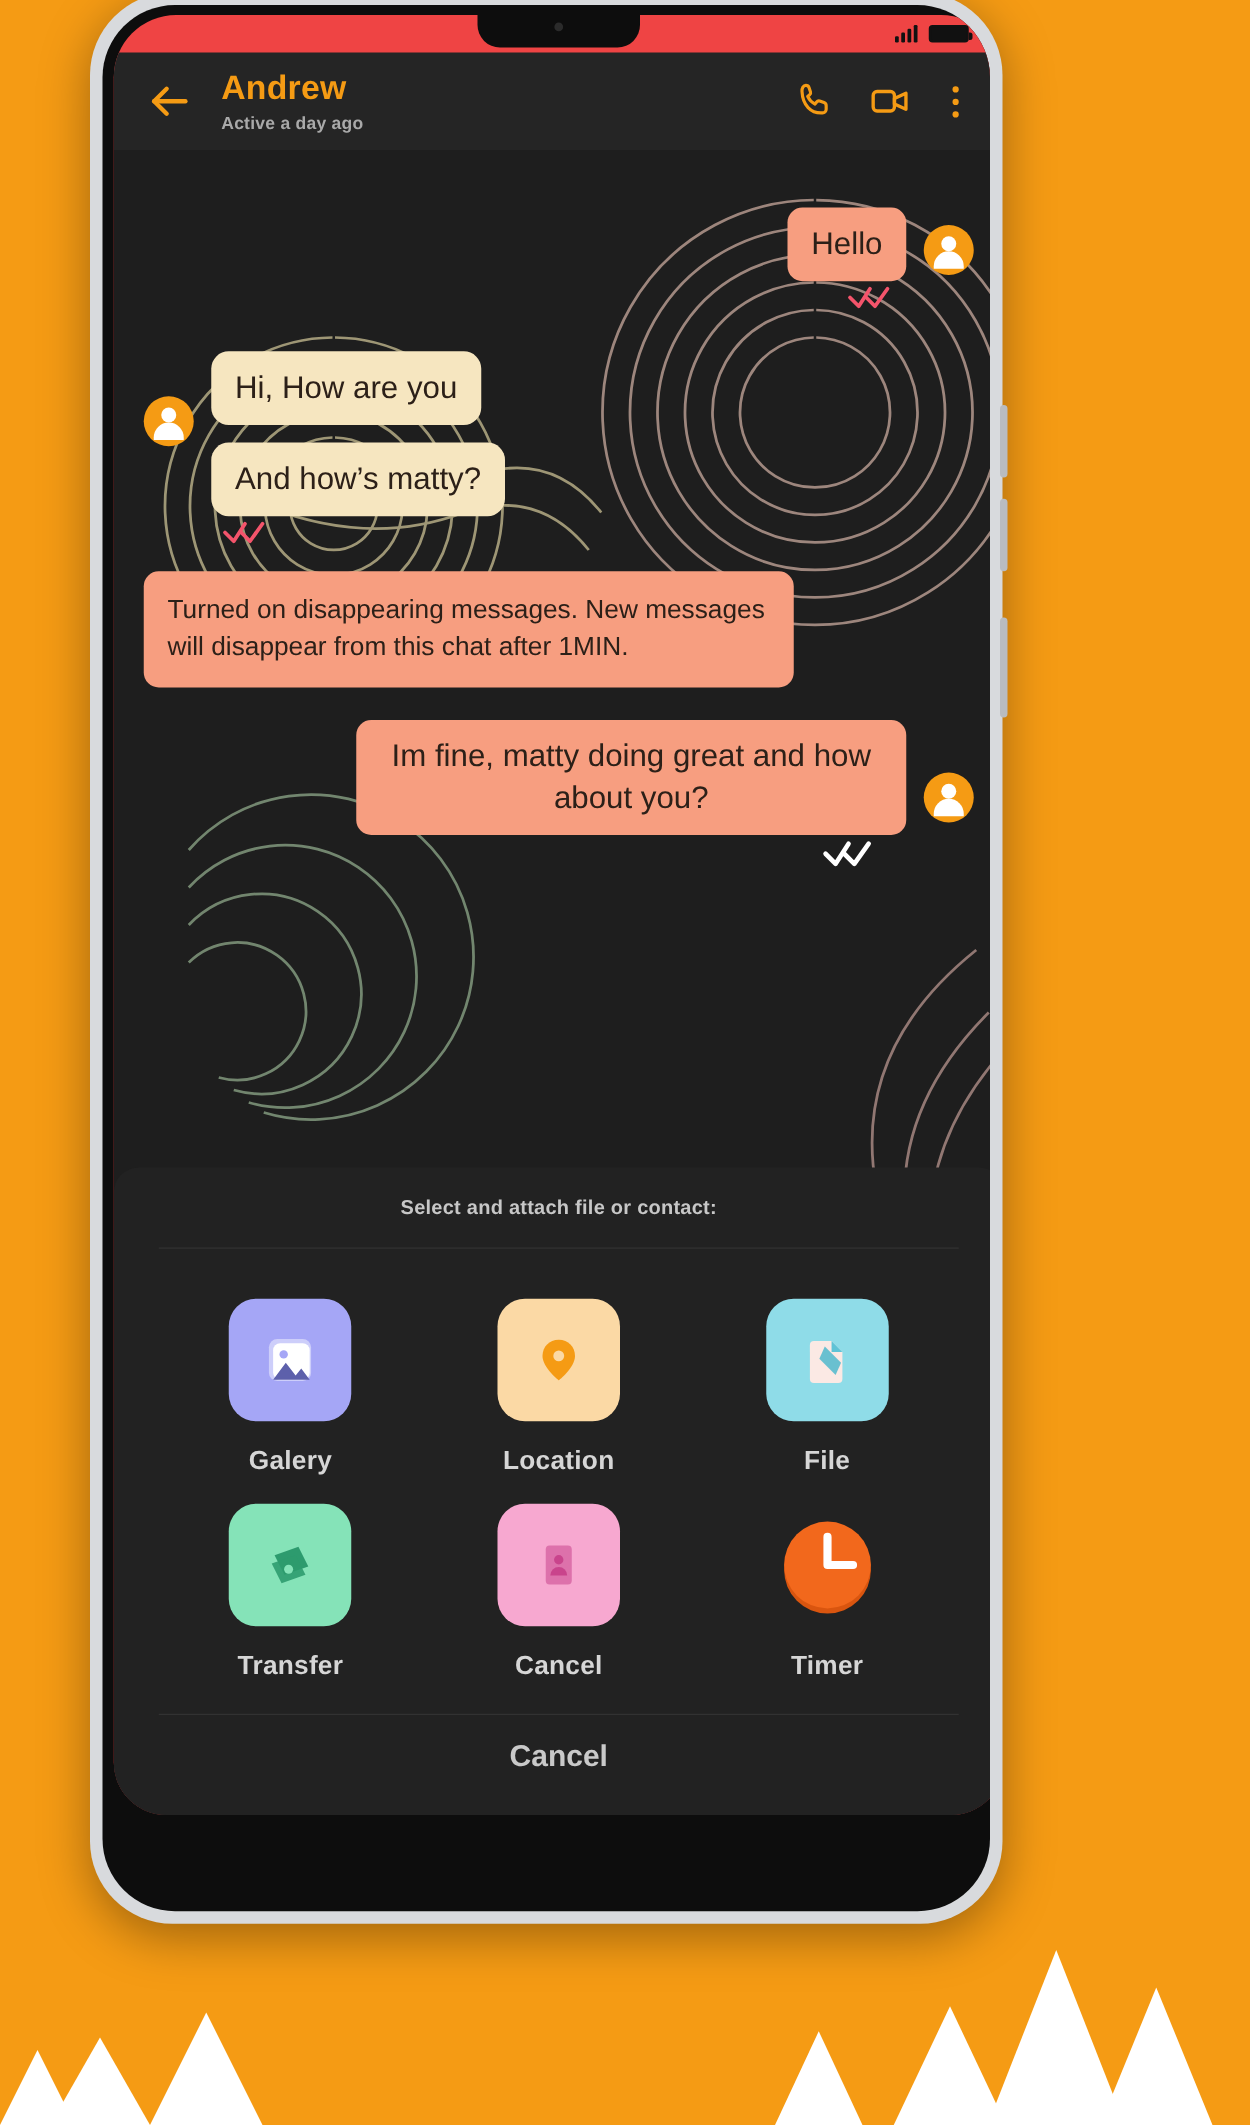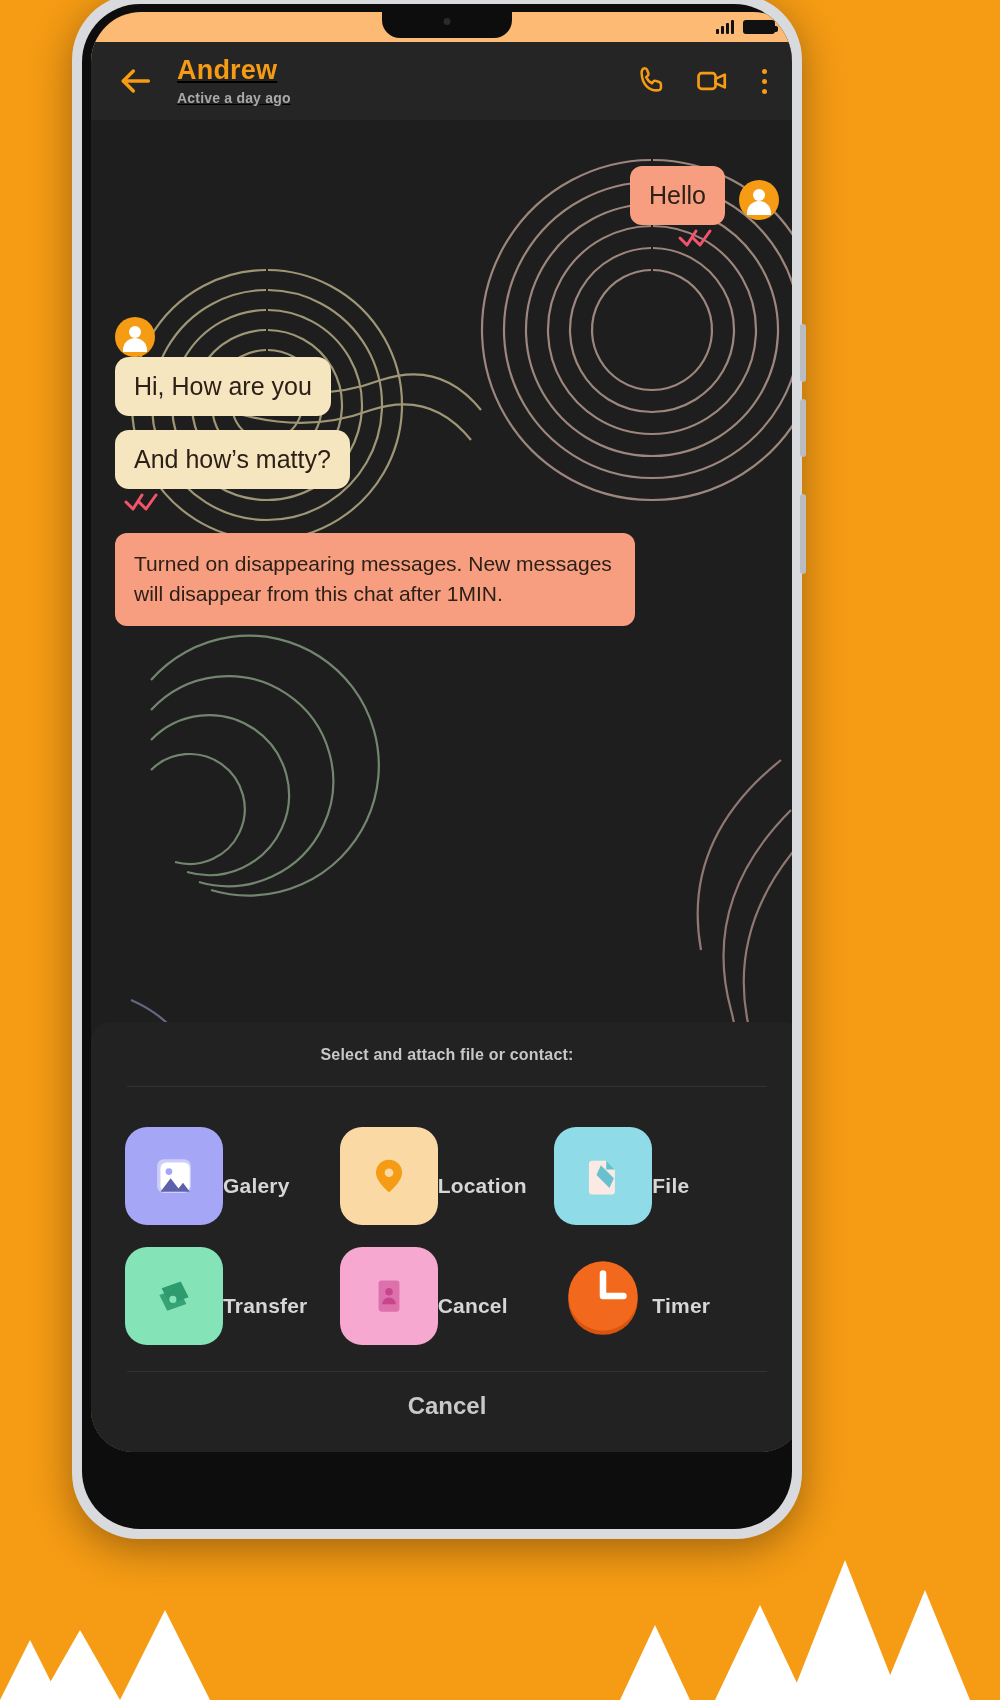--- a/index.html
+++ b/index.html
@@ -28,24 +28,23 @@
     background: #0d0d0d;
     border-radius: 58px;
     padding: 8px 9px 16px 9px;
     overflow: hidden;
     position: relative;
   }
   #screen {
     position: absolute;
     left: 9px; top: 8px;
     width: 712px; height: 1440px;
-    background: #fdba74;
+    background: #ef4444;
     border-radius: 50px 50px 42px 42px;
     overflow: hidden;
-    text-decoration: underline;
   }
   
   .side-btn { position: absolute; right: -4px; width: 6px; background: #b9bcc0; border-radius: 3px; }
 
   
   #notch {
     position: absolute; left: 50%; top: 0; transform: translateX(-50%);
     width: 130px; height: 26px;
     background: #0d0d0d;
     border-radius: 0 0 18px 18px;
@@ -92,21 +91,21 @@
     overflow: hidden;
   }
   #chat-bg { position: absolute; inset: 0; pointer-events: none; }
   #messages {
     position: relative; z-index: 3;
     padding: 46px 24px 0 24px;
   }
 
   .row { display: flex; align-items: flex-start; margin-bottom: 6px; }
   .row.out { justify-content: flex-end; }
-  .row.in  { justify-content: space-between; flex-direction: column; }
+  .row.in  { justify-content: flex-start; }
 
   .avatar {
     width: 40px; height: 40px; border-radius: 50%;
     background: #F59B14; flex: 0 0 auto;
     display: flex; align-items: center; justify-content: center;
     overflow: hidden; position: relative;
   }
   .avatar .head { width: 12px; height: 12px; border-radius: 50%; background: #fff; position:absolute; top: 9px; }
   .avatar .body { width: 24px; height: 14px; border-radius: 12px 12px 0 0; background: #fff; position:absolute; bottom: 5px; }
 
@@ -144,21 +143,21 @@
     padding: 24px 0 22px 0;
     letter-spacing: .2px;
   }
   .divider { height: 1px; background: #323232; margin: 0 36px; }
   #grid {
     display: grid;
     grid-template-columns: repeat(3, 1fr);
     row-gap: 22px;
     padding: 40px 34px 26px 34px;
   }
-  .tile-cell { display: flex; flex-direction: row; align-items: center; cursor: pointer; }
+  .tile-cell { display: flex; flex-direction: column; align-items: center; cursor: pointer; }
   .tile {
     width: 98px; height: 98px; border-radius: 22px;
     display: flex; align-items: center; justify-content: center;
   }
   .tile-label { margin-top: 20px; color: #d6d6d6; font-size: 21px; font-weight: bold; letter-spacing: .2px;}
   #cancel-row { padding: 20px 0 26px 0; text-align: center; }
   #cancel-btn { color: #c9c9c9; font-size: 24px; font-weight: bold; cursor: pointer; display: inline-block; }
 </style>
 </head>
 <body>
@@ -309,20 +308,35 @@
                     <polyline points="16 11 23 18 33 4"></polyline>
                 </svg>
               </div>
             </div>
           </div>
 
           <div class="row in" style="margin-top:10px">
             <div class="bubble peach notice">Turned on disappearing messages. New messages will disappear from this chat after 1MIN.</div>
           </div>
 
+          <div class="row out" style="margin-top:26px">
+            <div class="msg-col out">
+              <div class="bubble peach" style="text-align:center;max-width:440px">Im fine, matty doing great and how about you?</div>
+              <div class="tick-row ticks" style="margin-right:22px">
+                <svg width="46" height="26" viewBox="0 0 40 22" fill="none" stroke="#ffffff" stroke-width="3.2" stroke-linecap="round" stroke-linejoin="round">
+                  <polyline points="3 11 10 18 19 4"></polyline>
+                    <polyline points="16 11 23 18 33 4"></polyline>
+                </svg>
+              </div>
+            </div>
+            <div class="avatar" style="margin-left:14px;margin-top:42px">
+              <span class="head"></span>
+              <span class="body"></span>
+            </div>
+          </div>
         </div>
 
         <div id="sheet">
           <div id="sheet-title">Select and attach file or contact:</div>
           <div class="divider"></div>
 
           <div id="grid">
 
             <div class="tile-cell">
               <div class="tile" style="background:#A5A6F6">

